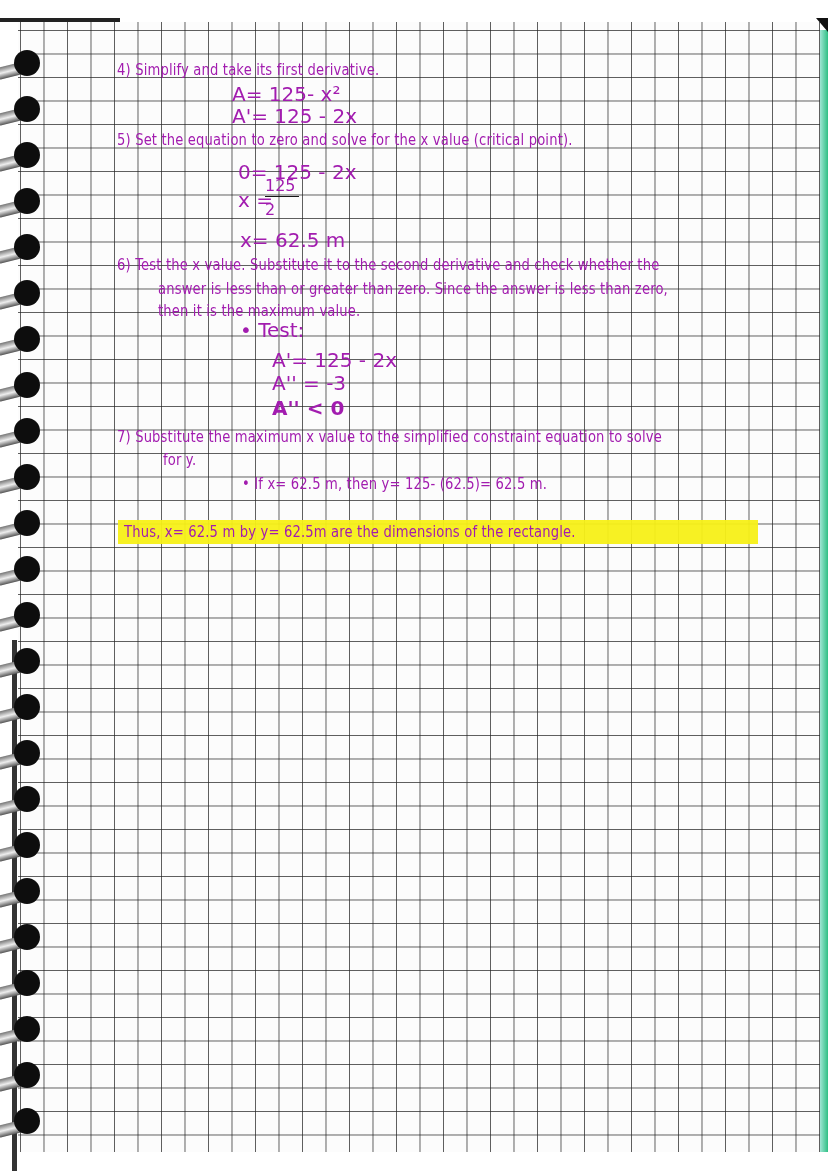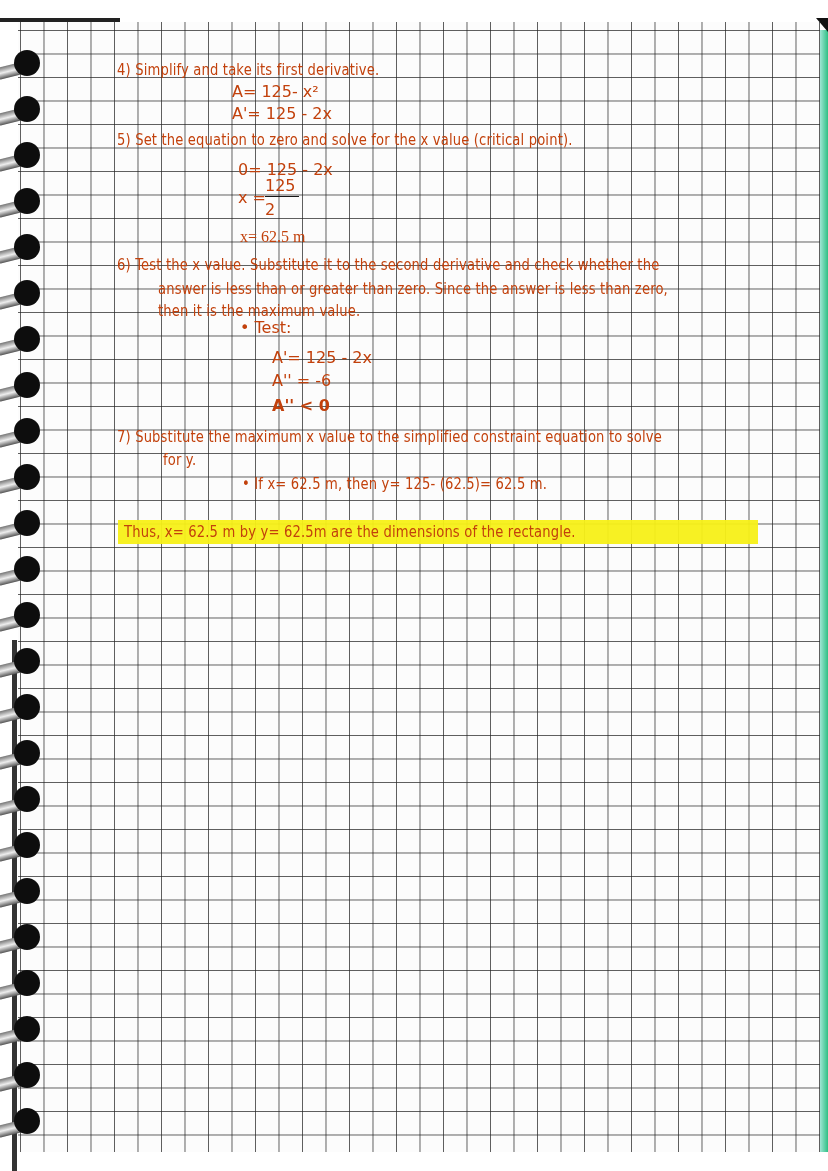--- a/index.html
+++ b/index.html
@@ -47,28 +47,28 @@
   .ring .wire {
     position:absolute; left:-6px; top:14px; width:40px; height:12px;
     border-radius:6px; background:linear-gradient(to bottom, #777, #eee 50%, #555);
     transform:rotate(-14deg);
   }
   .spine {
     position:absolute; left:12px; top:600px; width:5px; height:550px; background:#333;
   }
   .content {
     position:absolute; left:0; top:0; width:828px; height:1171px;
-    font-family: "DejaVu Sans", sans-serif; color:#c2410c;
+    font-family: "DejaVu Sans", sans-serif; color:#a21caf;
   }
   .line {
     position:absolute; font-size:16px; white-space:nowrap; letter-spacing:0.2px;
     transform: scaleX(0.82); transform-origin:left center;
   }
   .math {
-    position:absolute; font-size:16px; white-space:nowrap;
+    position:absolute; font-size:20px; white-space:nowrap;
   }
   .frac {
     position:absolute; font-size:16px; text-align:left; width:34px;
   }
   .frac .num { display:block; border-bottom:1.5px solid #151515; padding-bottom:1px; }
   .frac .den { display:block; padding-top:3px; }
   .highlight {
     position:absolute; left:118px; top:520px; width:640px; height:24px;
     background:#f7f017; opacity:0.95;
   }
@@ -197,31 +197,31 @@
   <div class="line" style="left:117px; top:130px;">
     <span>5)</span>
     <span>Set the equation to zero and solve for the x value (critical point).</span>
   </div>
   <div class="math" style="left:238px; top:160px;">0= 125 - 2x</div>
   <div class="math" style="left:238px; top:188px;">x =</div>
   <div class="frac" style="left:265px; top:176px;">
     <span class="num">125</span>
     <span class="den">2</span>
   </div>
-  <div class="math" style="left:240px; top:228px;font-family:Liberation Serif, serif;">x= 62.5 m</div>
+  <div class="math" style="left:240px; top:228px;">x= 62.5 m</div>
 
   <div class="line" style="left:117px; top:255px;">
     <span>6)</span>
     <span>Test the x value. Substitute it to the second derivative and check whether the</span>
   </div>
   <div class="line" style="left:158px; top:279px;">answer is less than or greater than zero. Since the answer is less than zero,</div>
   <div class="line" style="left:158px; top:301px;">then it is the maximum value.</div>
   <div class="math" style="left:240px; top:318px;">• Test:</div>
   <div class="math" style="left:272px; top:348px;">A'= 125 - 2x</div>
-  <div class="math" style="left:272px; top:371px;">A'' = -6</div>
+  <div class="math" style="left:272px; top:371px;">A'' = -3</div>
   <div class="math" style="left:272px; top:396px;font-weight:bold;">A'' &lt; 0</div>
 
   <div class="line" style="left:117px; top:427px;">
     <span>7)</span>
     <span>Substitute the maximum x value to the simplified constraint equation to solve</span>
   </div>
   <div class="line" style="left:163px; top:450px;">for y.</div>
   <div class="line" style="left:242px; top:474px;">• If x= 62.5 m, then y= 125- (62.5)= 62.5 m.</div>
 
   <div class="line" style="left:124px; top:522px;">Thus, x= 62.5 m by y= 62.5m are the dimensions of the rectangle.</div>

